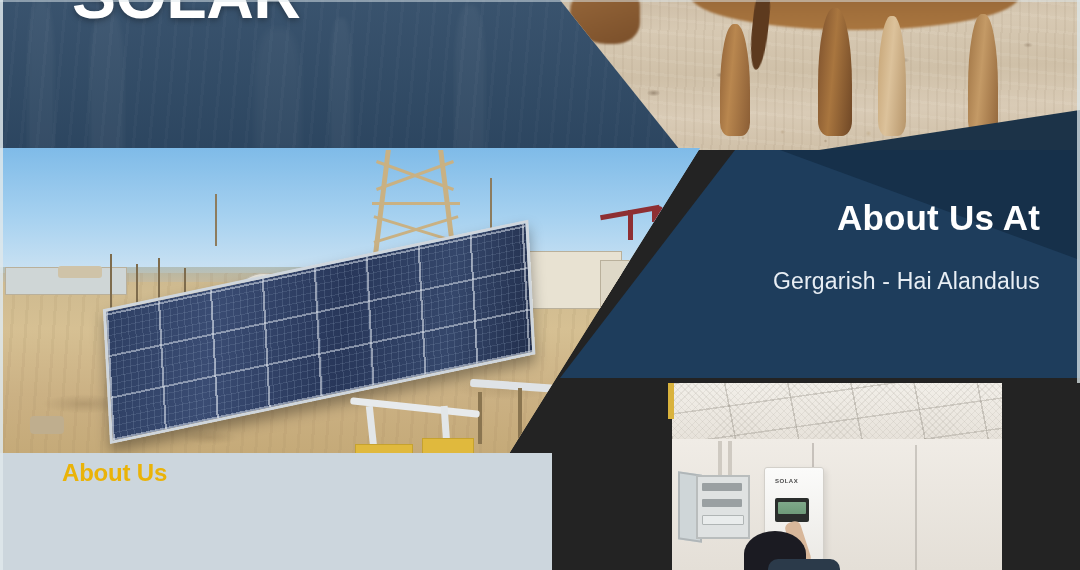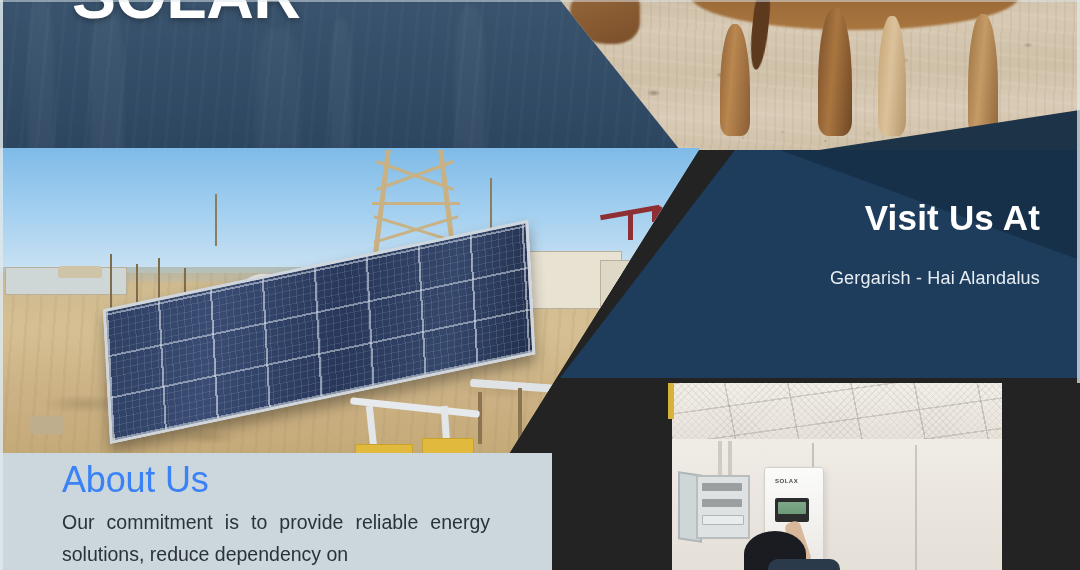--- a/index.html
+++ b/index.html
@@ -203,41 +203,41 @@
     clip-path:polygon(100% 0, 100% 100%, 0 0);
     pointer-events:none;
   }
   .visit-title{
     position:absolute;right:40px;top:198px;
     color:#ffffff;font-size:35px;font-weight:bold;letter-spacing:.2px;
     text-align:right;white-space:nowrap;
   }
   .visit-sub{
     position:absolute;right:40px;top:268px;
-    color:#e8eef4;font-size:18px;font-weight:400;letter-spacing:.2px;
+    color:#e8eef4;font-size:23px;font-weight:400;letter-spacing:.2px;
     text-align:right;white-space:nowrap;
   }
 
   
   .dark-band{
     position:absolute;left:0;right:0;top:378px;height:192px;background:#232323;
   }
   .dark-band-left{
     position:absolute;left:0;top:300px;width:700px;height:270px;background:#232323;z-index:0;
   }
 
   
   .about-panel{
     position:absolute;left:0;top:453px;width:552px;height:117px;
     background:#ccd6dd;
     z-index:5;
   }
   .about-title{
     position:absolute;left:62px;top:459px;
-    color:#3b82f6;font-size:36px;font-weight:normal;letter-spacing:-.2px;
+    color:#eab308;font-size:24px;font-weight:bold;letter-spacing:-.2px;
     z-index:6;
   }
   .about-body{
     position:absolute;left:62px;top:506px;width:428px;
     color:#2b3238;font-size:19.5px;line-height:32px;
     text-align:justify;
     z-index:6;
   }
 
   
@@ -412,26 +412,25 @@
       <div class="pl-v1"></div>
       <div class="pl-v2"></div>
       <div class="block1"></div>
       <div class="block2"></div>
     </div>
     <div class="debris1"></div>
   </div>
 
   <div class="visit-panel"></div>
   <div class="visit-shadow"></div>
-  <div class="visit-title">Visit Us At</div>
+  <div class="visit-title">About Us At</div>
   <div class="visit-sub">Gergarish - Hai Alandalus</div>
 
   <div class="about-panel"></div>
   <div class="about-title">About Us</div>
-  <div class="about-body">Our commitment is to provide reliable energy solutions, reduce dependency on</div>
 
   <div class="yellow-accent"></div>
   <div class="indoor-photo">
     <div class="ip-ceiling"></div>
     <div class="ip-wall"></div>
     <div class="ip-wall-line"></div>
     <div class="ip-wall-line2"></div>
     <div class="ip-conduit"></div>
     <div class="ip-conduit2"></div>
     <div class="ip-breaker-door"></div>

